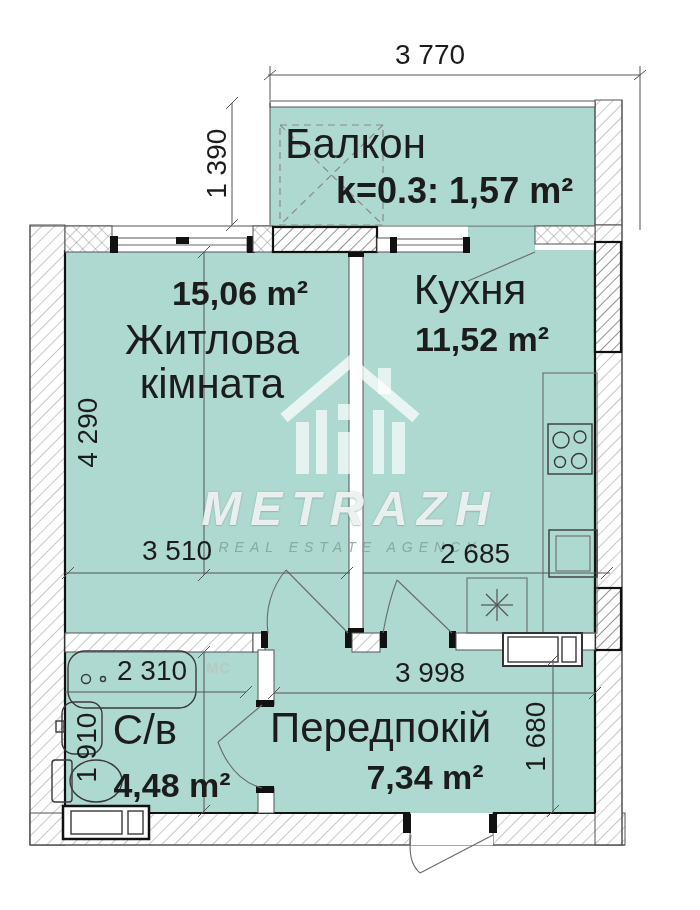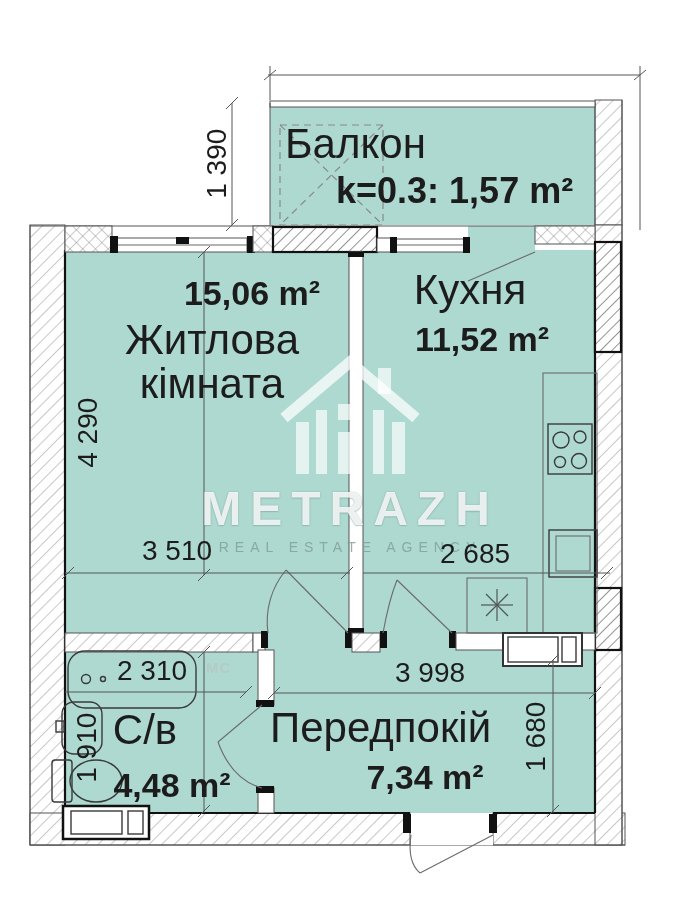--- a/index.html
+++ b/index.html
@@ -11,21 +11,21 @@
   .name{font-size:42px;}
   .area{font-size:34px;font-weight:bold;}
   .area-lg{font-size:36px;font-weight:bold;}
   .dim{font-size:28px;}
   .rot{transform:rotate(-90deg);transform-origin:center;}
   .ctr{text-align:center;}
   .rgt{text-align:right;}
   .two-line{white-space:normal;}
   .mc{font-size:15px;color:var(--mc-label,#b5cac5);letter-spacing:1px;font-weight:bold;}
   
-  .watermark{position:absolute;left:0;top:0;width:700px;height:910px;z-index:1;pointer-events:none;}
+  .watermark{position:absolute;left:0;top:0;width:700px;height:910px;z-index:1;pointer-events:none;font-style:italic;}
   .wm-brand{position:absolute;left:120px;top:481px;width:460px;text-align:center;
             font-size:48px;font-weight:bold;letter-spacing:9px;
             color:rgba(255,255,255,0.82);text-shadow:0 0 2px rgba(110,145,138,0.55),0 1px 1px rgba(110,145,138,0.35);}
   .wm-tag{position:absolute;left:120px;top:539px;width:460px;text-align:center;
           font-size:14px;letter-spacing:6px;color:rgba(125,158,150,0.8);}
   .wm-logo{position:absolute;left:272px;top:352px;}
   
   .room{fill:var(--room-fill,#aed9d0);}
   .w1{fill:url(#h1);stroke:#555;stroke-width:1;}
   .w2{fill:url(#h2);stroke:#111;stroke-width:2.2;}
@@ -239,33 +239,34 @@
       <rect x="66" y="80" width="22" height="42"></rect>
     </g>
   </svg>
   <div class="wm-brand">METRAZH</div>
   <div class="wm-tag">REAL ESTATE AGENCY</div>
 </div>
 
 <div class="lbl name" style="left:262px;top:122px;margin-left:23px;">Балкон</div>
 <div class="lbl area-lg rgt" style="left:336px;top:172px;width:228px;">k=0.3: 1,57 m²</div>
 
-<div class="lbl area ctr" style="left:152px;top:276px;width:200px;">15,06 m²</div>
+<div class="lbl area ctr" style="left:140px;top:276px;width:200px;">15,06 m²</div>
 <div class="lbl name ctr" style="left:370px;top:268px;width:200px;">Кухня</div>
 
 <div class="lbl name ctr two-line" style="left:102px;top:318px;width:220px;">Житлова кімната</div>
 <div class="lbl area ctr" style="left:382px;top:322px;width:200px;">11,52 m²</div>
 
 <div class="lbl name ctr" style="left:65px;top:708px;width:160px;text-align:center;">С/в</div>
 <div class="lbl area ctr" style="left:82px;top:768px;width:180px;">4,48 m²</div>
 <div class="lbl mc" style="left:206px;top:660px;">МС</div>
 
 <div class="lbl name ctr" style="left:270px;top:706px;width:220px;">Передпокій</div>
 <div class="lbl area ctr" style="left:315px;top:760px;width:220px;">7,34 m²</div>
 
+<div class="lbl dim ctr" style="left:355px;top:40px;width:150px;">3 770</div>
 <div class="lbl dim ctr rot" style="left:157px;top:149px;width:120px;">1 390</div>
 <div class="lbl dim ctr rot" style="left:28px;top:418px;width:120px;">4 290</div>
 <div class="lbl dim ctr" style="left:102px;top:536px;width:150px;">3 510</div>
 <div class="lbl dim ctr" style="left:400px;top:539px;width:150px;">2 685</div>
 <div class="lbl dim ctr" style="left:77px;top:656px;width:150px;">2 310</div>
 <div class="lbl dim ctr rot" style="left:27px;top:733px;width:120px;">1 910</div>
 <div class="lbl dim ctr" style="left:355px;top:658px;width:150px;">3 998</div>
 <div class="lbl dim ctr rot" style="left:476px;top:722px;width:120px;">1 680</div>
 
 </div>

